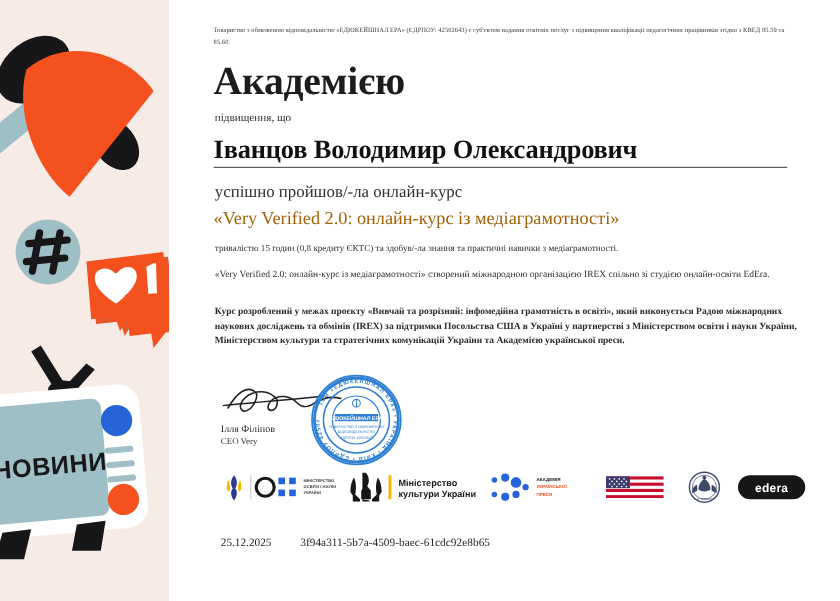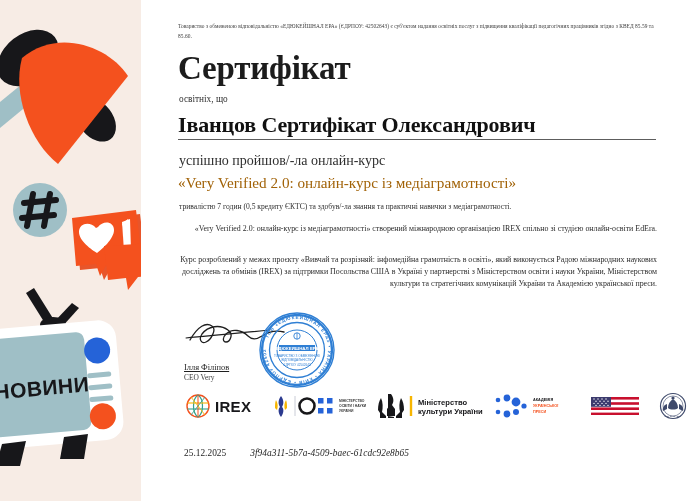--- a/index.html
+++ b/index.html
@@ -117,44 +117,43 @@
     left: 38px;
     top: 201px;
     width: 492px;
     font-size: 7.6px;
     line-height: 1.45;
     color: #2e2e2e;
   }
 
   .para {
     position: absolute;
-    left: 20px;
+    left: 38px;
     width: 496px;
     font-size: 7.9px;
     line-height: 1.52;
     color: #2b2b2b;
-    text-align: right;
+    text-align: left;
   }
   .para-origin { top: 223px; }
-  .para-project { top: 254px; }
+  .para-project { top: 254px; font-weight: bold; }
 
   
   .sign-block {
     position: absolute;
     left: 43px;
     top: 318px;
     width: 120px;
   }
   .sign-mark { width: 105px; height: 30px; display: block; }
   .sign-name {
-    margin-top: 14px;
+    margin-top: 4px;
     font-size: 8.4px;
     color: #1f1f1f;
     line-height: 1.35;
-    text-decoration: underline;
   }
   .sign-role {
     font-size: 7.4px;
     color: #3a3a3a;
     line-height: 1.35;
   }
   .seal {
     position: absolute;
     left: 116px;
     top: 310px;
@@ -189,21 +188,21 @@
     position: absolute;
     left: 43px;
     top: 448px;
     display: flex;
     align-items: baseline;
     gap: 24px;
     font-size: 9.4px;
     color: #1f1f1f;
     justify-content: flex-end;
   }
-  .footer-id { letter-spacing: 0.05px; font-style: italic; }
+  .footer-id { letter-spacing: 0.05px; }
 </style>
 </head>
 <body>
 
 <div class="certificate">
 
   <div class="deco-rail">
     <svg class="deco-svg" width="141" height="501" viewBox="0 0 141 501" xmlns="http://www.w3.org/2000/svg">
 
       <g>
@@ -254,34 +253,34 @@
         <path d="M 2 444 L 26 441 L 20 466 L -4 466 Z" fill="#17171a"></path>
         <path d="M 64 437 L 88 434 L 84 459 L 60 459 Z" fill="#17171a"></path>
       </g>
     </svg>
   </div>
 
   <div class="content">
 
     <div class="legal-note">Товариство з обмеженою відповідальністю «ЕДЮКЕЙШНАЛ ЕРА» (ЄДРПОУ: 42502643) є суб'єктом надання освітніх послуг з підвищення кваліфікації педагогічних працівників згідно з КВЕД 85.59 та 85.60.</div>
 
-    <div class="cert-title">Сертифікат</div>
-
-    <div class="attest-line">освітніх, що</div>
+    <div class="cert-title">Академією</div>
+
+    <div class="attest-line">підвищення, що</div>
 
     <div class="recipient-wrap">
-      <div class="recipient-name">Іванцов Сертифікат Олександрович</div>
+      <div class="recipient-name">Іванцов Володимир Олександрович</div>
       <div class="recipient-rule"></div>
     </div>
 
     <div class="passed-line">успішно пройшов/-ла онлайн-курс</div>
 
     <div class="course-title">«Very Verified 2.0: онлайн-курс із медіаграмотності»</div>
 
-    <div class="duration-line">тривалістю 7 годин (0,5 кредиту ЄКТС) та здобув/-ла знання та практичні навички з медіаграмотності.</div>
+    <div class="duration-line">тривалістю 15 годин (0,8 кредиту ЄКТС) та здобув/-ла знання та практичні навички з медіаграмотності.</div>
 
     <div class="para para-origin">«Very Verified 2.0: онлайн-курс із медіаграмотності» створений міжнародною організацією IREX спільно зі студією онлайн-освіти EdEra.</div>
 
     <div class="para para-project">Курс розроблений у межах проєкту «Вивчай та розрізняй: інфомедійна грамотність в освіті», який виконується Радою міжнародних наукових досліджень та обмінів (IREX) за підтримки Посольства США в Україні у партнерстві з Міністерством освіти і науки України, Міністерством культури та стратегічних комунікацій України та Академією української преси.</div>
 
     <div class="sign-block">
       <svg class="sign-mark" viewBox="0 0 105 30" xmlns="http://www.w3.org/2000/svg">
         <path d="M 6 22 C 14 8 22 4 28 8 C 33 11 27 22 22 24 C 18 26 14 22 18 16 C 24 8 36 6 44 12 C 50 16 46 24 42 24 C 39 24 38 20 42 16 C 48 10 58 12 64 18 C 68 22 72 22 78 18 C 84 14 92 12 100 14" fill="none" stroke="#1f1f1f" stroke-width="1.3" stroke-linecap="round"></path>
         <path d="M 2 20 C 20 18 48 16 86 12" fill="none" stroke="#1f1f1f" stroke-width="1.1" stroke-linecap="round"></path>
       </svg>
@@ -305,34 +304,20 @@
       <text x="40" y="40.2" text-anchor="middle" fill="#ffffff" font-family="Liberation Sans, sans-serif" font-size="4.4" font-weight="bold">ЕДЮКЕЙШНАЛ ЕРА</text>
       <text x="40" y="47" text-anchor="middle" fill="#2f7fd4" font-family="Liberation Sans, sans-serif" font-size="3.1">ТОВАРИСТВО З ОБМЕЖЕНОЮ</text>
       <text x="40" y="51" text-anchor="middle" fill="#2f7fd4" font-family="Liberation Sans, sans-serif" font-size="3.1">ВІДПОВІДАЛЬНІСТЮ</text>
       <text x="40" y="55.5" text-anchor="middle" fill="#2f7fd4" font-family="Liberation Sans, sans-serif" font-size="3.1">ЄДРПОУ 42502643</text>
       <circle cx="40" cy="26" r="3.2" fill="none" stroke="#2f7fd4" stroke-width="0.9"></circle>
       <line x1="40" y1="22.8" x2="40" y2="29.2" stroke="#2f7fd4" stroke-width="0.8"></line>
     </svg>
 
     <div class="logo-strip">
 
-      <div class="logo-item logo-irex">
-        <svg width="86" height="26" viewBox="0 0 86 26" xmlns="http://www.w3.org/2000/svg">
-          <g>
-            <circle cx="13" cy="13" r="11" fill="none" stroke="#f4511e" stroke-width="1.4"></circle>
-            <path d="M 13 2 C 19 6 19 20 13 24 C 7 20 7 6 13 2 Z" fill="none" stroke="#36a18b" stroke-width="1.2"></path>
-            <path d="M 2.5 10 L 23.5 10" stroke="#f7b500" stroke-width="1.1"></path>
-            <path d="M 2.5 16 L 23.5 16" stroke="#36a18b" stroke-width="1.1"></path>
-            <line x1="13" y1="2" x2="13" y2="24" stroke="#f4511e" stroke-width="1"></line>
-            <line x1="6" y1="4" x2="20" y2="22" stroke="#f7b500" stroke-width="0.9"></line>
-            <line x1="20" y1="4" x2="6" y2="22" stroke="#36a18b" stroke-width="0.9"></line>
-          </g>
-          <text x="30" y="18.5" fill="#17171a" font-family="Liberation Sans, sans-serif" font-size="15" font-weight="bold" letter-spacing="0.3">IREX</text>
-        </svg>
-      </div>
 
       <div class="logo-item logo-mon">
         <svg width="104" height="26" viewBox="0 0 104 26" xmlns="http://www.w3.org/2000/svg">
           <path d="M 10 3 C 13 7 13 11 11 14 C 13 16 13 20 10 24 C 7 20 7 16 9 14 C 7 11 7 7 10 3 Z" fill="#2b3a8f"></path>
           <path d="M 5 7 C 7 10 7 14 6 17 L 4 15 C 4 12 4 9 5 7 Z" fill="#f7b500"></path>
           <path d="M 15 7 C 13 10 13 14 14 17 L 16 15 C 16 12 16 9 15 7 Z" fill="#f7b500"></path>
           <line x1="24" y1="3" x2="24" y2="23" stroke="#c9ccd6" stroke-width="1"></line>
           <circle cx="36" cy="13" r="7.5" fill="none" stroke="#17171a" stroke-width="2.6"></circle>
           <rect x="47" y="5" width="5.5" height="5.5" fill="#2563d8"></rect>
           <rect x="47" y="15" width="5.5" height="5.5" fill="#2563d8"></rect>

